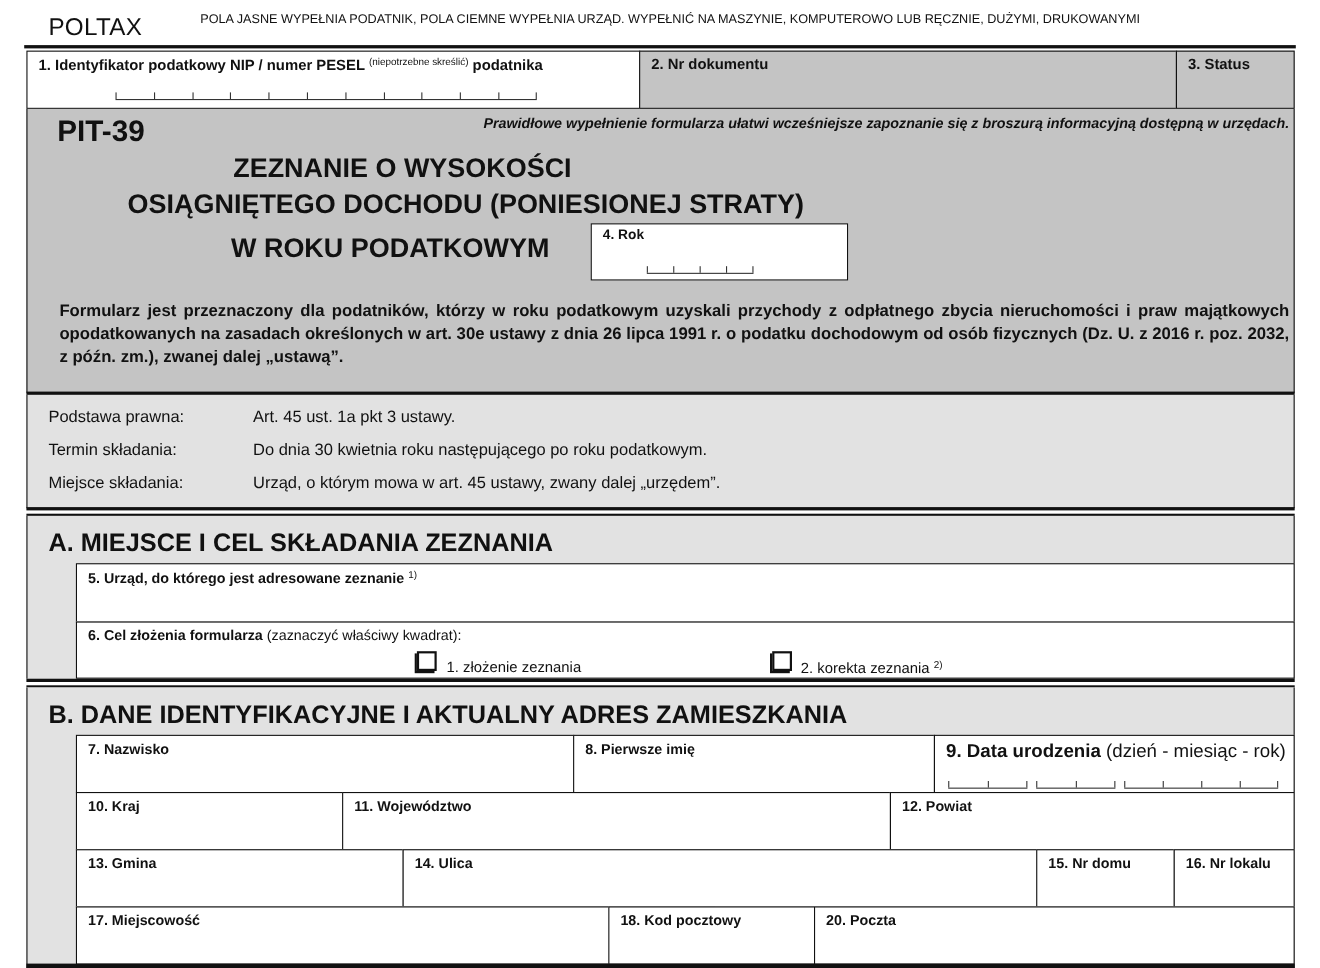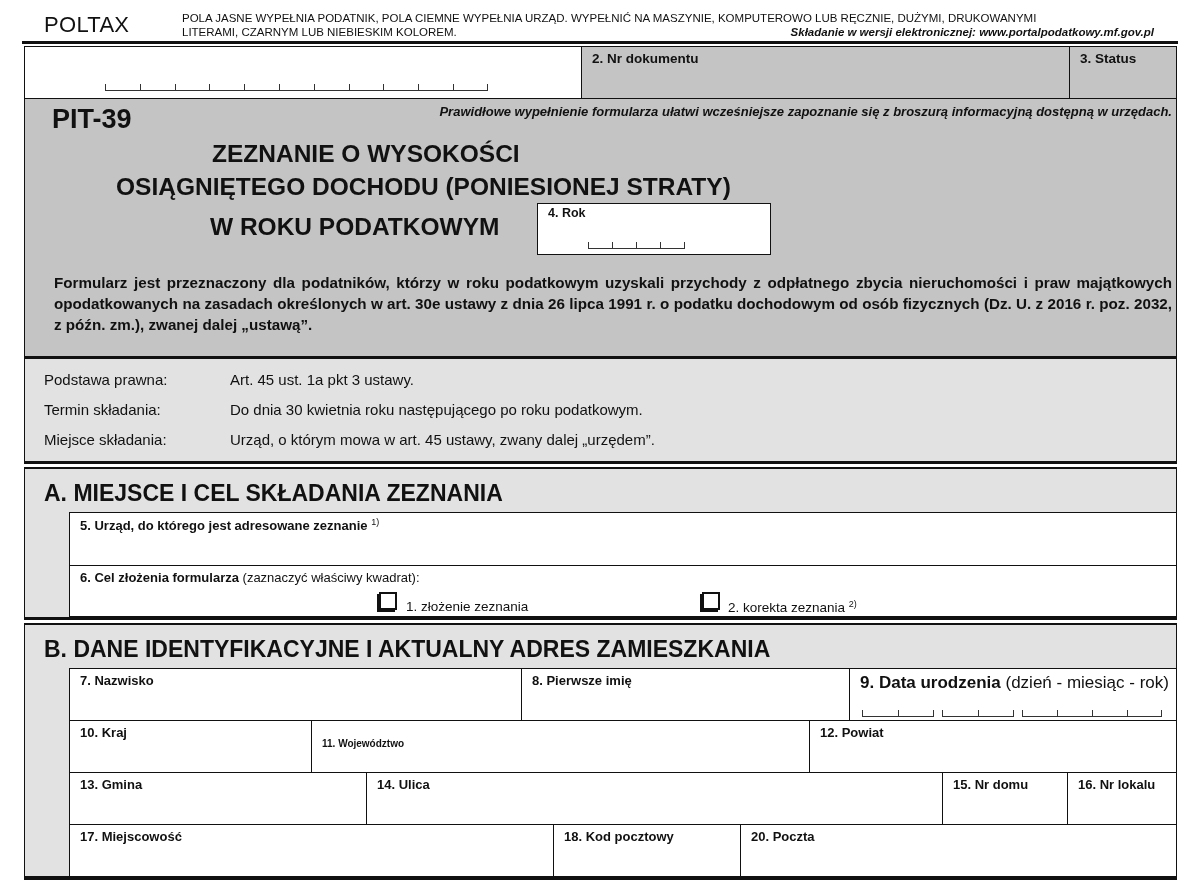--- a/index.html
+++ b/index.html
@@ -47,28 +47,29 @@
     .checkbox { position: absolute; width: 18px; height: 18px; border: 2px solid #111; box-shadow: -2px 2px 0 #111; background: #fff; }
     .cb-label { position: absolute; font-size: 13.5px; white-space: nowrap; }
     .cb-label sup { font-size: 9px; vertical-align: 5px; }
   </style>
 </head>
 <body>
 
 <div class="abs poltax">POLTAX</div>
 <div class="abs instr">
   <span class="l1">POLA JASNE WYPEŁNIA PODATNIK, POLA CIEMNE WYPEŁNIA URZĄD. WYPEŁNIĆ NA MASZYNIE, KOMPUTEROWO LUB RĘCZNIE, DUŻYMI, DRUKOWANYMI</span>
-  <span class="l2">
-    <span>LITERAMI, CZARNYM LUB NIEBIESKIM KOLOREM.</span>
-    <span class="elec">Składanie w wersji elektronicznej: www.portalpodatkowy.mf.gov.pl</span>
-  </span>
 </div>
 <div class="abs thick-line" style="left:22px; top:41px; width:1156px; height:3px;"></div>
 
 <div class="box white" style="left:24px; top:46px; width:558px; height:53px;">
+  <div class="fld-label">
+    <span>1. Identyfikator podatkowy NIP / numer PESEL</span>
+    <sup style="font-size:9px;">(niepotrzebne skreślić)</sup>
+    <span>podatnika</span>
+  </div>
   <div class="comb" style="left:80px; top:36px; width:383px;">
     <span style="left:0"></span>
       <span style="left:35px"></span>
       <span style="left:70px"></span>
       <span style="left:104px"></span>
       <span style="left:139px"></span>
       <span style="left:174px"></span>
       <span style="left:209px"></span>
       <span style="left:244px"></span>
       <span style="left:278px"></span>
@@ -179,21 +180,21 @@
       <span style="left:70px"></span>
       <span style="left:105px"></span>
       <span style="left:139px"></span>
   </div>
 </div>
 
 <div class="box white" style="left:69px; top:720px; width:243px; height:53px;">
   <div class="fld-label" style="font-size:13px;">10. Kraj</div>
 </div>
 <div class="box white" style="left:311px; top:720px; width:499px; height:53px;">
-  <div class="fld-label" style="font-size:10px;margin-top:13px;">11. Województwo</div>
+  <div class="fld-label" style="font-size:13px;">11. Województwo</div>
 </div>
 <div class="box white" style="left:809px; top:720px; width:368px; height:53px;">
   <div class="fld-label" style="font-size:13px;">12. Powiat</div>
 </div>
 
 <div class="box white" style="left:69px; top:772px; width:298px; height:53px;">
   <div class="fld-label" style="font-size:13px;">13. Gmina</div>
 </div>
 <div class="box white" style="left:366px; top:772px; width:577px; height:53px;">
   <div class="fld-label" style="font-size:13px;">14. Ulica</div>

